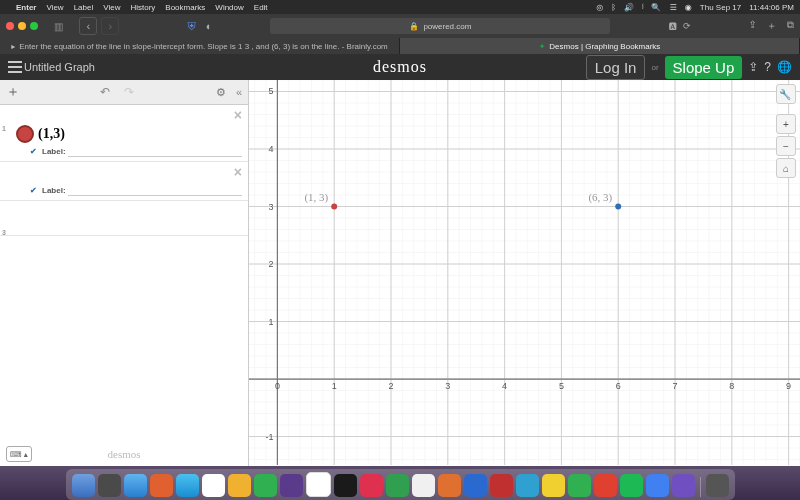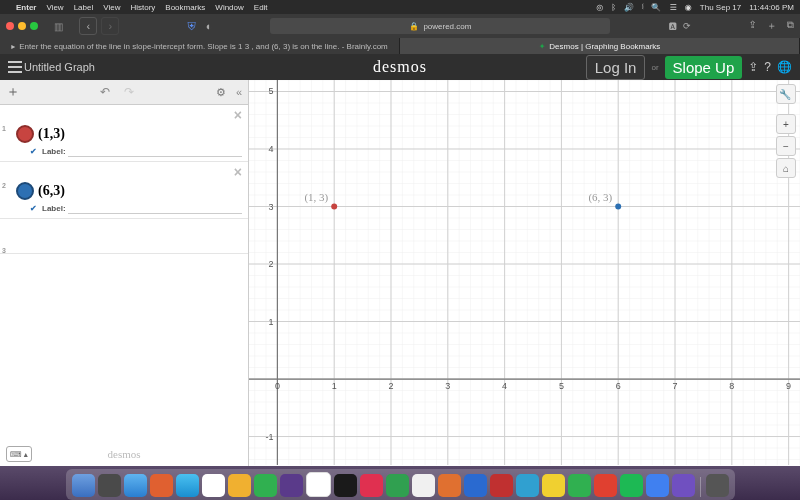--- a/index.html
+++ b/index.html
@@ -172,25 +172,20 @@
       </div>
       <span class="close-x">×</span>
       <div class="label-row">
         <span class="check">✔</span>
         <span>Label:</span>
         <span class="label-field"></span>
       </div>
     </div>
 
     <div class="expr-row">
-      <div class="row-top">
-        <span class="idx">2</span>
-        <span class="dot dot-blue"></span>
-        <span class="formula">(6,3)</span>
-      </div>
       <span class="close-x">×</span>
       <div class="label-row">
         <span class="check">✔</span>
         <span>Label:</span>
         <span class="label-field"></span>
       </div>
     </div>
     <div class="expr-row" style="height:12px">
       <span class="idx">3</span>
     </div>

